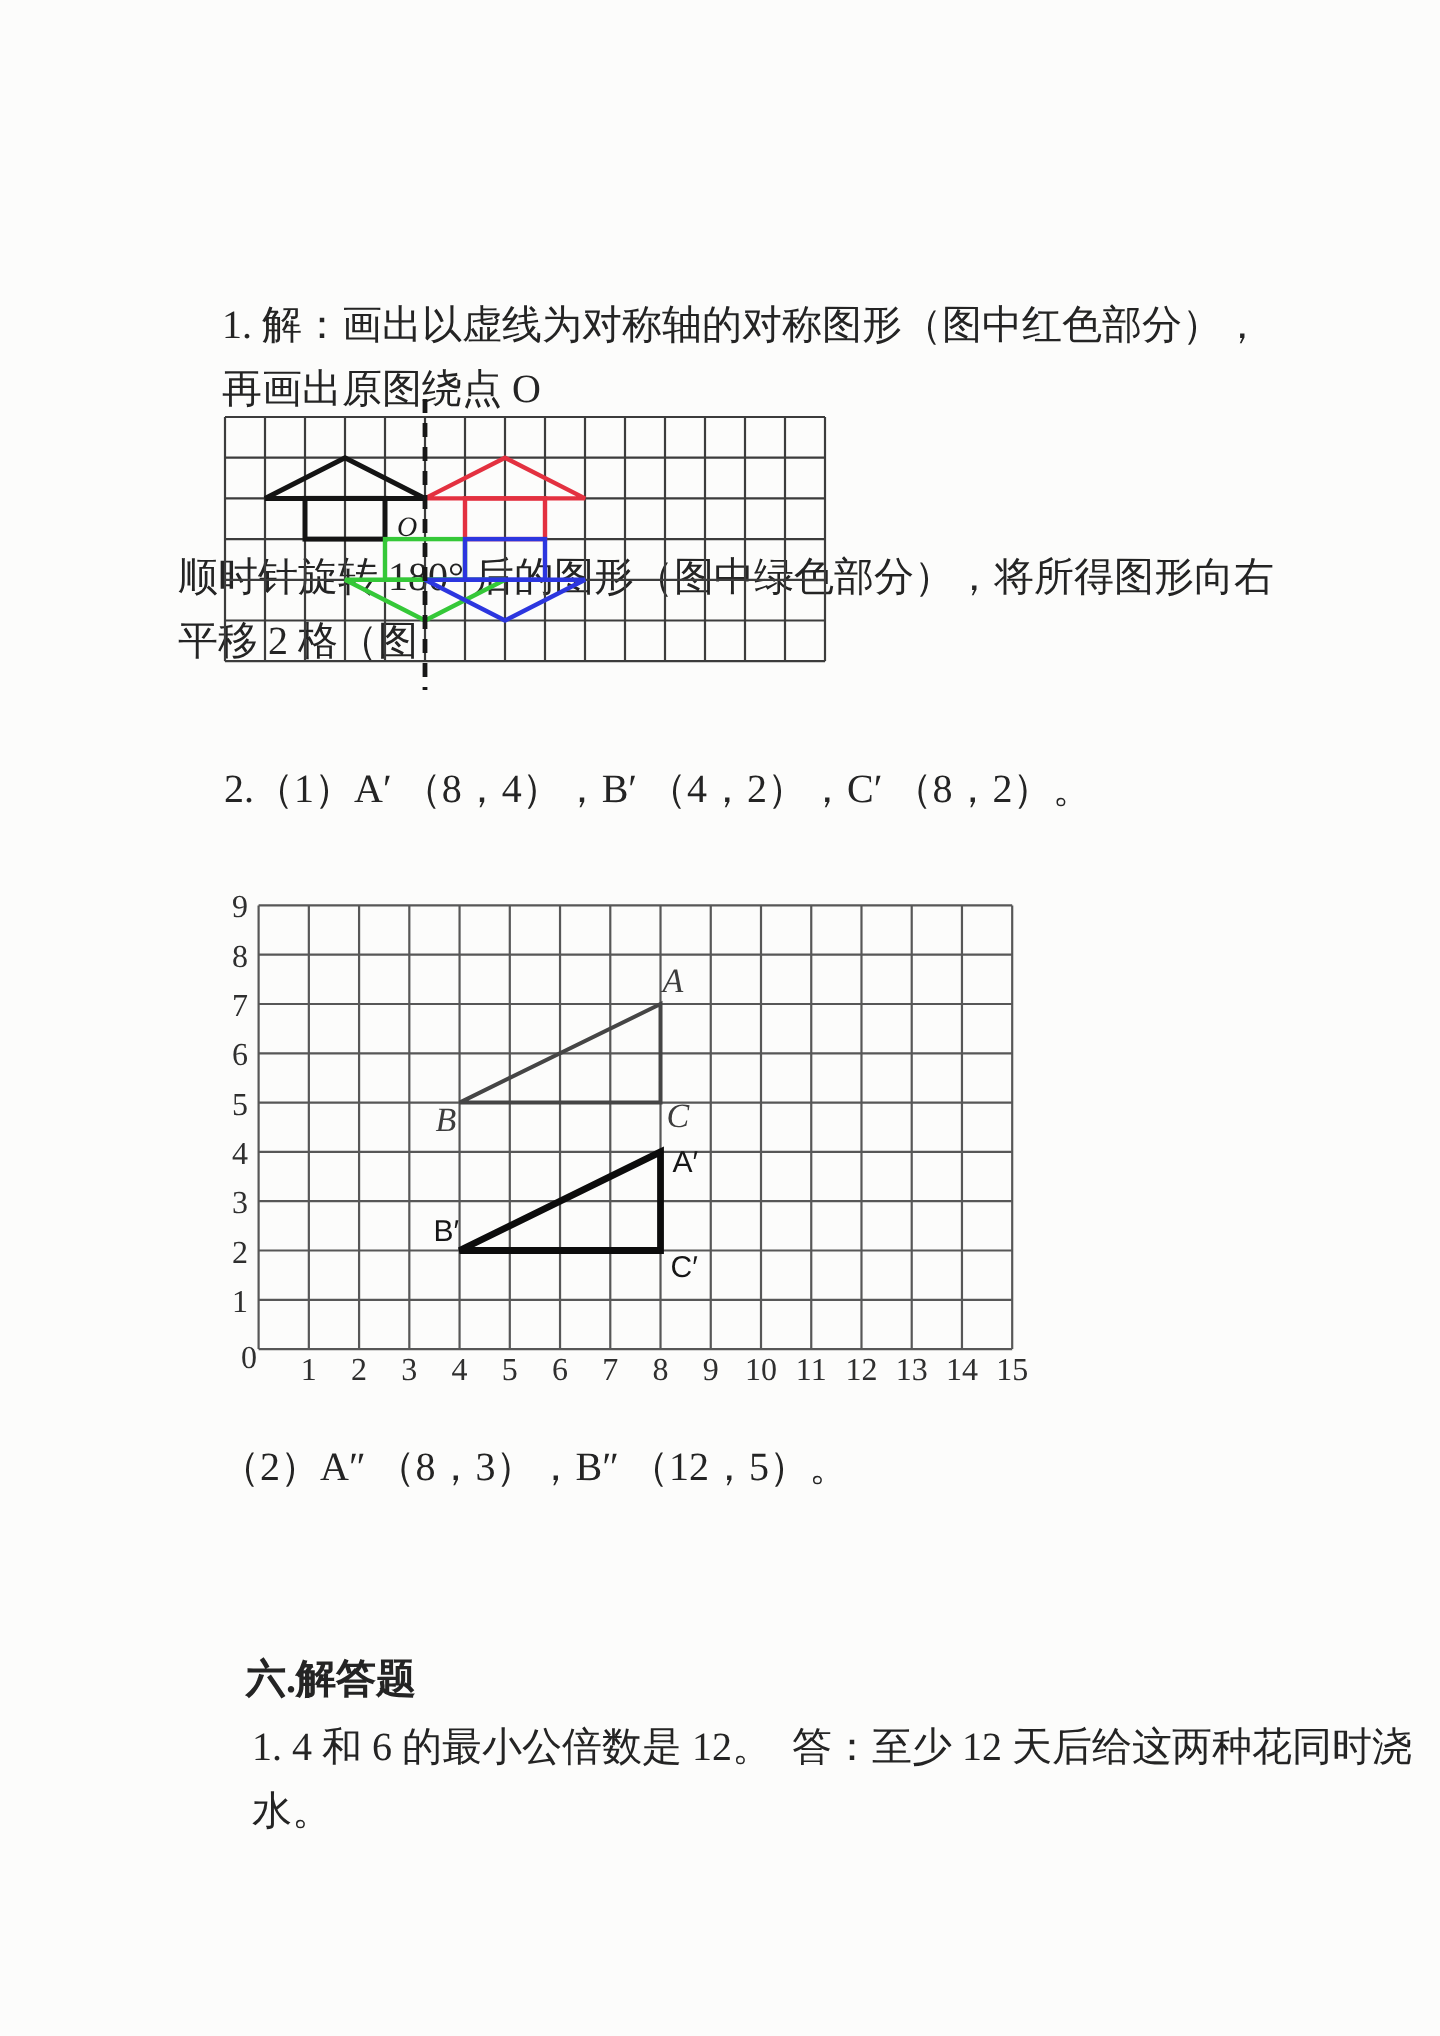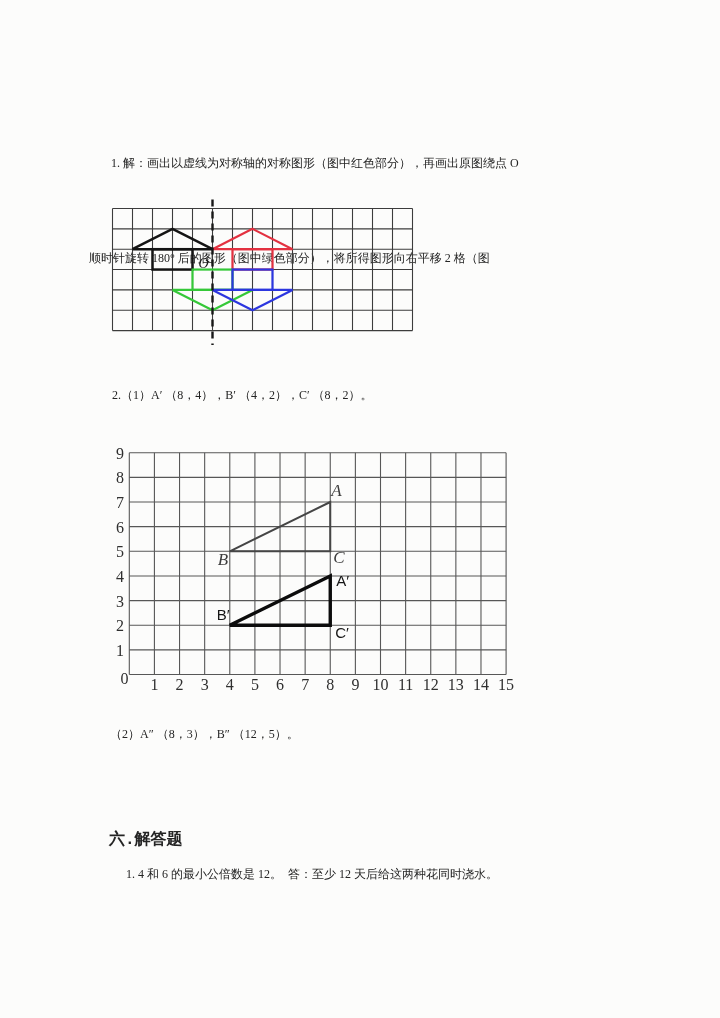--- a/index.html
+++ b/index.html
@@ -2,29 +2,29 @@
 <html><head>
 <meta charset="utf-8">
 <style>
   html,body{margin:0;padding:0;}
   body{
     width:720px;height:1018px;background:#fcfcfb;
     font-family:"Liberation Serif","DejaVu Serif",serif;
     color:#242424;position:relative;overflow:hidden;
   }
   .abs{position:absolute;}
-  .bodytext{font-size:12px;line-height:31.5px;white-space:pre-wrap;}
+  .bodytext{font-size:20px;line-height:31.5px;white-space:pre-wrap;}
   #answer1{left:89px;top:85px;width:556px;}
   #answer1 .firstline{padding-left:22px;}
   #fig1-wrap{left:98px;top:195px;width:330px;height:158px;}
   #answer2-1{left:112px;top:380px;width:560px;}
   #fig2-wrap{left:100px;top:438px;width:425px;height:262px;}
   #answer2-2{left:110px;top:719px;width:560px;}
-  #heading6{left:109px;top:825px;width:400px;font-weight:bold;
-    font-family:Liberation Mono, monospace;font-size:16px;line-height:31.5px;}
+  #heading6{left:123px;top:825px;width:400px;font-weight:bold;
+    font-family:Liberation Serif, serif;font-size:20px;line-height:31.5px;}
   #answer6-1{left:126px;top:859px;width:580px;}
   svg{display:block;}
 </style>
 </head>
 <body>
 
 <div class="abs bodytext" id="answer1">
   <div class="firstline">1. 解：画出以虚线为对称轴的对称图形（图中红色部分），再画出原图绕点 O</div>
   <div>顺时针旋转 180° 后的图形（图中绿色部分），将所得图形向右平移 2 格（图</div>
 </div>

